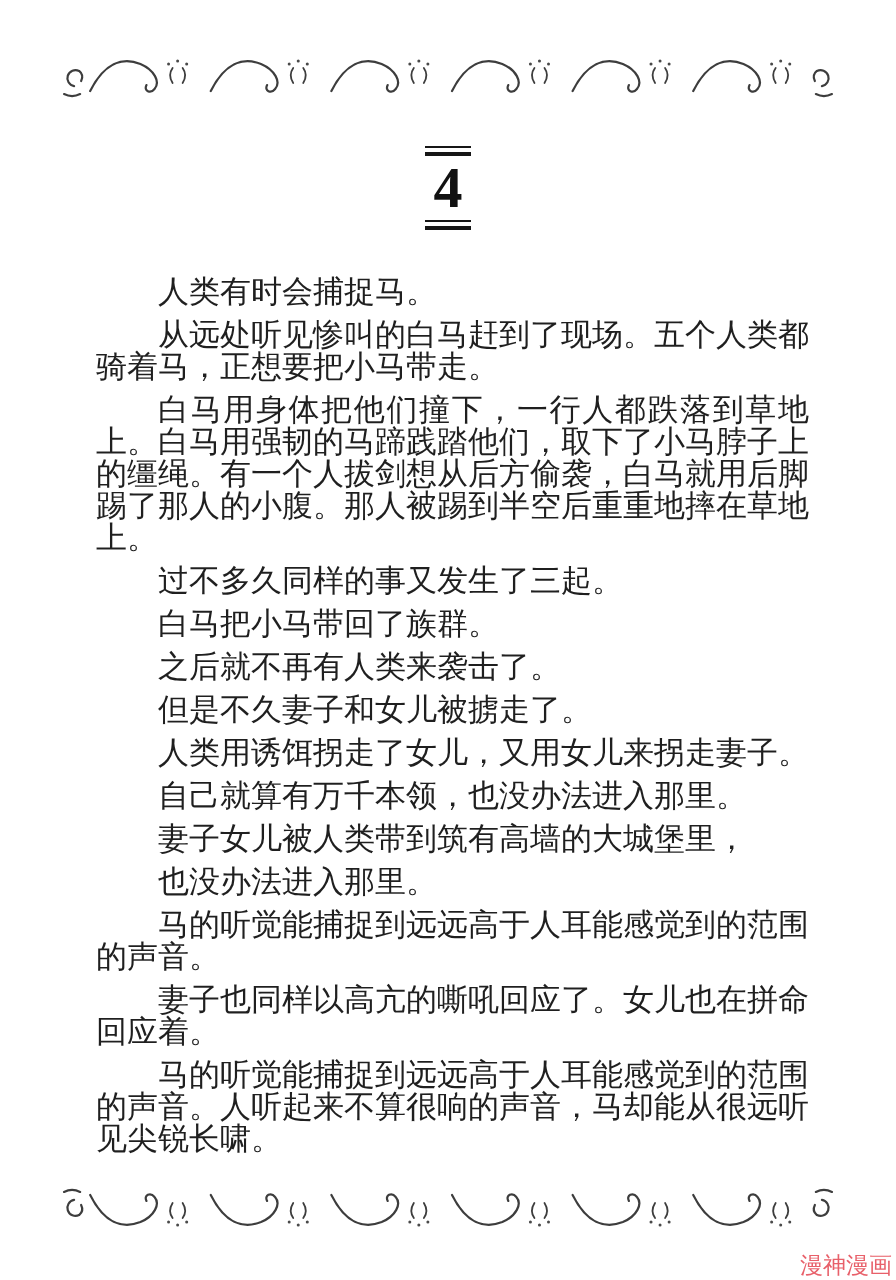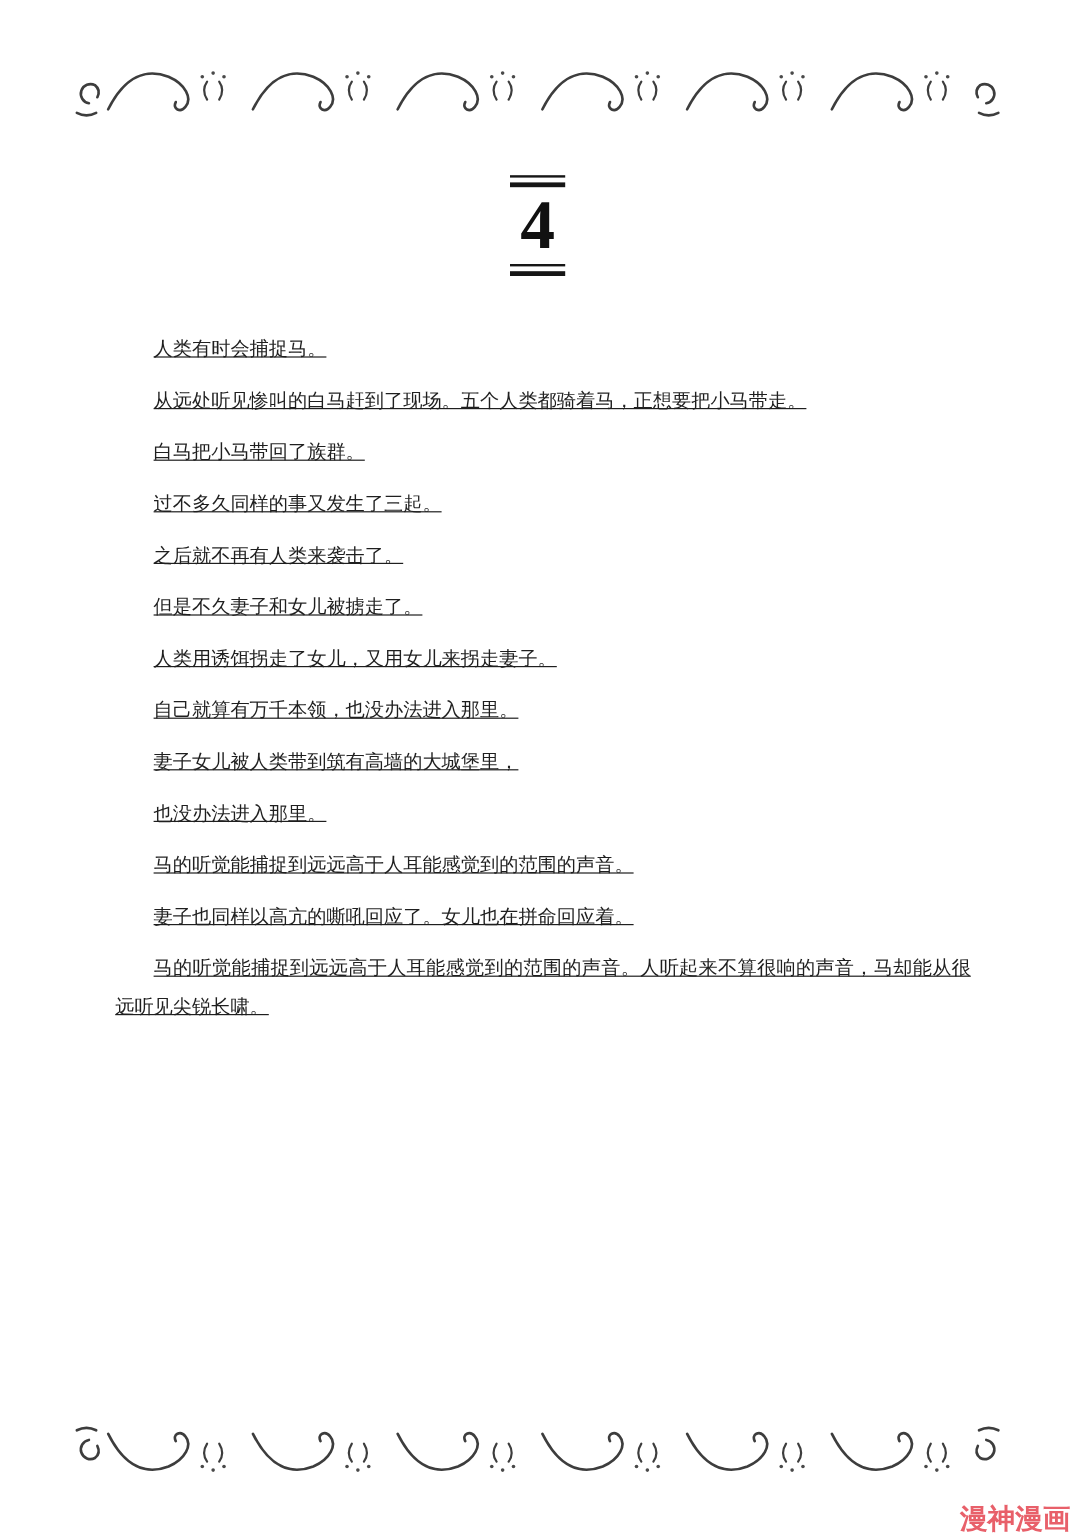--- a/index.html
+++ b/index.html
@@ -29,34 +29,33 @@
     font-family: "Liberation Serif", "DejaVu Serif", serif;
   }
 
   
   .story-text {
     position: absolute; top: 276px; left: 96px; width: 713px;
     color: #1f1f1f;
   }
   .story-text p {
     margin: 0 0 11px 0;
-    font-size: 16px; line-height: 32px;
+    font-size: 31px; line-height: 32px;
     text-indent: 2em;
     text-align: justify;
     letter-spacing: 0;
-    text-decoration: underline;
   }
 
   
   .watermark {
     position: absolute; right: 4px; bottom: 3px;
     font-size: 23px; line-height: 24px;
     color: #e8606a;
     font-family: "Liberation Sans", sans-serif;
-    font-weight: bold;
+    font-weight: normal;
   }
 </style>
 </head>
 <body>
 
 <div class="page">
 
   <div class="border-wrap border-top">
     <svg viewBox="0 0 780 50">
       <g fill="none" stroke="#1c1c1c" stroke-width="2.2" stroke-linecap="round" opacity="0.85">
@@ -119,22 +118,23 @@
     <div class="chapter-num">4</div>
     <div class="rule-group">
       <div class="rule-thin"></div>
       <div class="rule-thick"></div>
     </div>
   </div>
 
   <div class="story-text">
     <p>人类有时会捕捉马。</p>
     <p>从远处听见惨叫的白马赶到了现场。五个人类都骑着马，正想要把小马带走。</p>
+    <p>白马用身体把他们撞下，一行人都跌落到草地上。白马用强韧的马蹄践踏他们，取下了小马脖子上的缰绳。有一个人拔剑想从后方偷袭，白马就用后脚踢了那人的小腹。那人被踢到半空后重重地摔在草地上。</p>
+    <p>过不多久同样的事又发生了三起。</p>
     <p>白马把小马带回了族群。</p>
-    <p>过不多久同样的事又发生了三起。</p>
     <p>之后就不再有人类来袭击了。</p>
     <p>但是不久妻子和女儿被掳走了。</p>
     <p>人类用诱饵拐走了女儿，又用女儿来拐走妻子。</p>
     <p>自己就算有万千本领，也没办法进入那里。</p>
     <p>妻子女儿被人类带到筑有高墙的大城堡里，</p>
     <p>也没办法进入那里。</p>
     <p>马的听觉能捕捉到远远高于人耳能感觉到的范围的声音。</p>
     <p>妻子也同样以高亢的嘶吼回应了。女儿也在拼命回应着。</p>
     <p>马的听觉能捕捉到远远高于人耳能感觉到的范围的声音。人听起来不算很响的声音，马却能从很远听见尖锐长啸。</p>
   </div>

